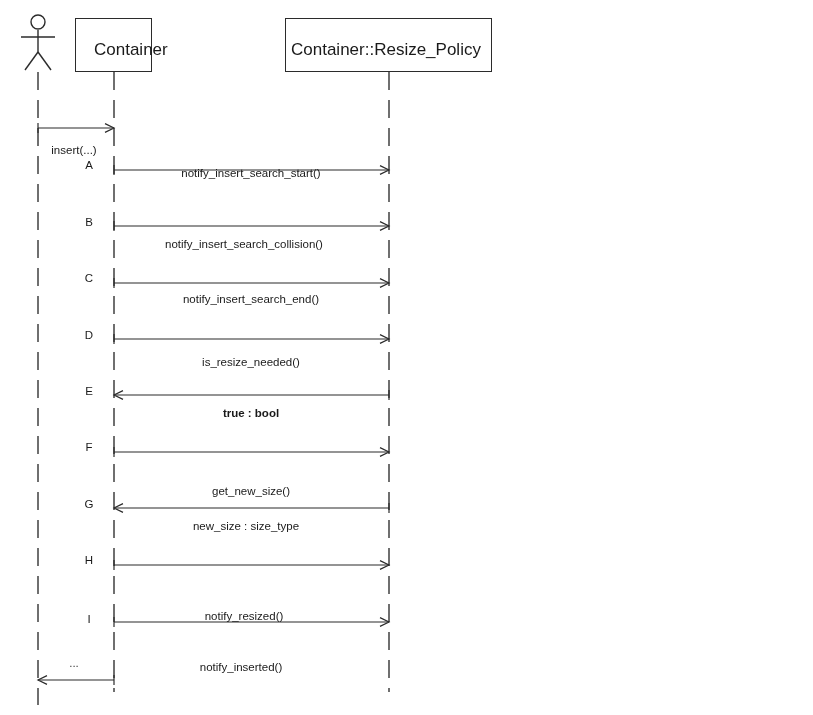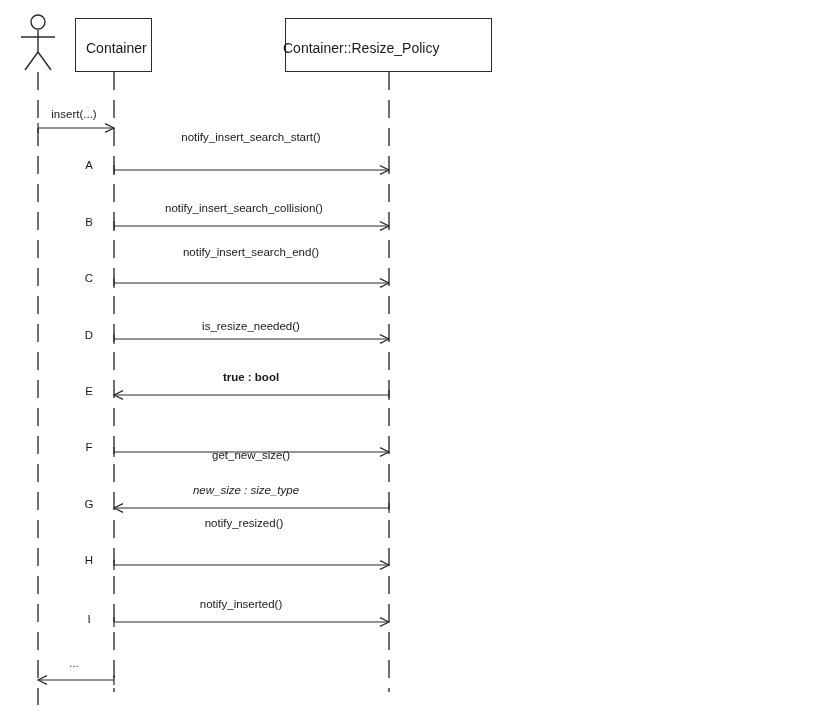--- a/index.html
+++ b/index.html
@@ -26,33 +26,35 @@
     height: 715px;
   }
   .participant-box {
     position: absolute;
     box-sizing: border-box;
     border: 1px solid #2b2b2b;
     background: #ffffff;
   }
   .participant-label {
     position: absolute;
-    font-size: 14px;
+    font-size: 17px;
     color: #1a1a1a;
     white-space: nowrap;
     line-height: 1;
+    margin-left: 8px;
   }
   .msg-label {
     position: absolute;
     font-size: 11.5px;
     color: #1a1a1a;
     white-space: nowrap;
     text-align: center;
     line-height: 1;
     transform: translateX(-50%);
+    margin-top: 36px;
   }
   .msg-label.bold {
     font-weight: bold;
   }
   .step-label {
     position: absolute;
     font-size: 11.5px;
     color: #1a1a1a;
     white-space: nowrap;
     line-height: 1;
@@ -126,29 +128,29 @@
       <div class="participant-label" style="left: 86px; top: 41px;">Container</div>
       <div class="participant-box" style="left: 285px; top: 18px; width: 207px; height: 54px;"></div>
       <div class="participant-label" style="left: 283px; top: 41px;">Container::Resize_Policy</div>
     </div>
   <div id="labels">
       <div class="msg-label" style="left: 74px; top: 109px;">insert(...)</div>
       <div class="msg-label" style="left: 251px; top: 132px;">notify_insert_search_start()</div>
       <div class="step-label" style="left: 89px; top: 166px;">A</div>
       <div class="msg-label" style="left: 244px; top: 203px;">notify_insert_search_collision()</div>
       <div class="step-label" style="left: 89px; top: 223px;">B</div>
-      <div class="msg-label" style="left: 251px; top: 247px;">notify_insert_search_end()</div>
+      <div class="msg-label" style="left: 251px; top: 258px;">notify_insert_search_end()</div>
       <div class="step-label" style="left: 89px; top: 279px;">C</div>
       <div class="msg-label" style="left: 251px; top: 321px;">is_resize_needed()</div>
       <div class="step-label" style="left: 89px; top: 336px;">D</div>
       <div class="msg-label bold" style="left: 251px; top: 372px;">true : bool</div>
       <div class="step-label" style="left: 89px; top: 392px;">E</div>
       <div class="msg-label" style="left: 251px; top: 450px;">get_new_size()</div>
       <div class="step-label" style="left: 89px; top: 448px;">F</div>
-      <div class="msg-label" style="left: 246px; top: 485px; font-style: italic;">new_size : size_type</div>
+      <div class="msg-label" style="left: 246px; top: 485px;">new_size : size_type</div>
       <div class="step-label" style="left: 89px; top: 505px;">G</div>
-      <div class="msg-label" style="left: 244px; top: 518px;">notify_resized()</div>
+      <div class="msg-label" style="left: 244px; top: 575px;">notify_resized()</div>
       <div class="step-label" style="left: 89px; top: 561px;">H</div>
-      <div class="msg-label" style="left: 241px; top: 599px;">notify_inserted()</div>
+      <div class="msg-label" style="left: 241px; top: 626px;">notify_inserted()</div>
       <div class="step-label" style="left: 89px; top: 620px;">I</div>
       <div class="ellipsis-label" style="left: 74px; top: 658px;">...</div>
     </div>
 </div>
 
 </body></html>

